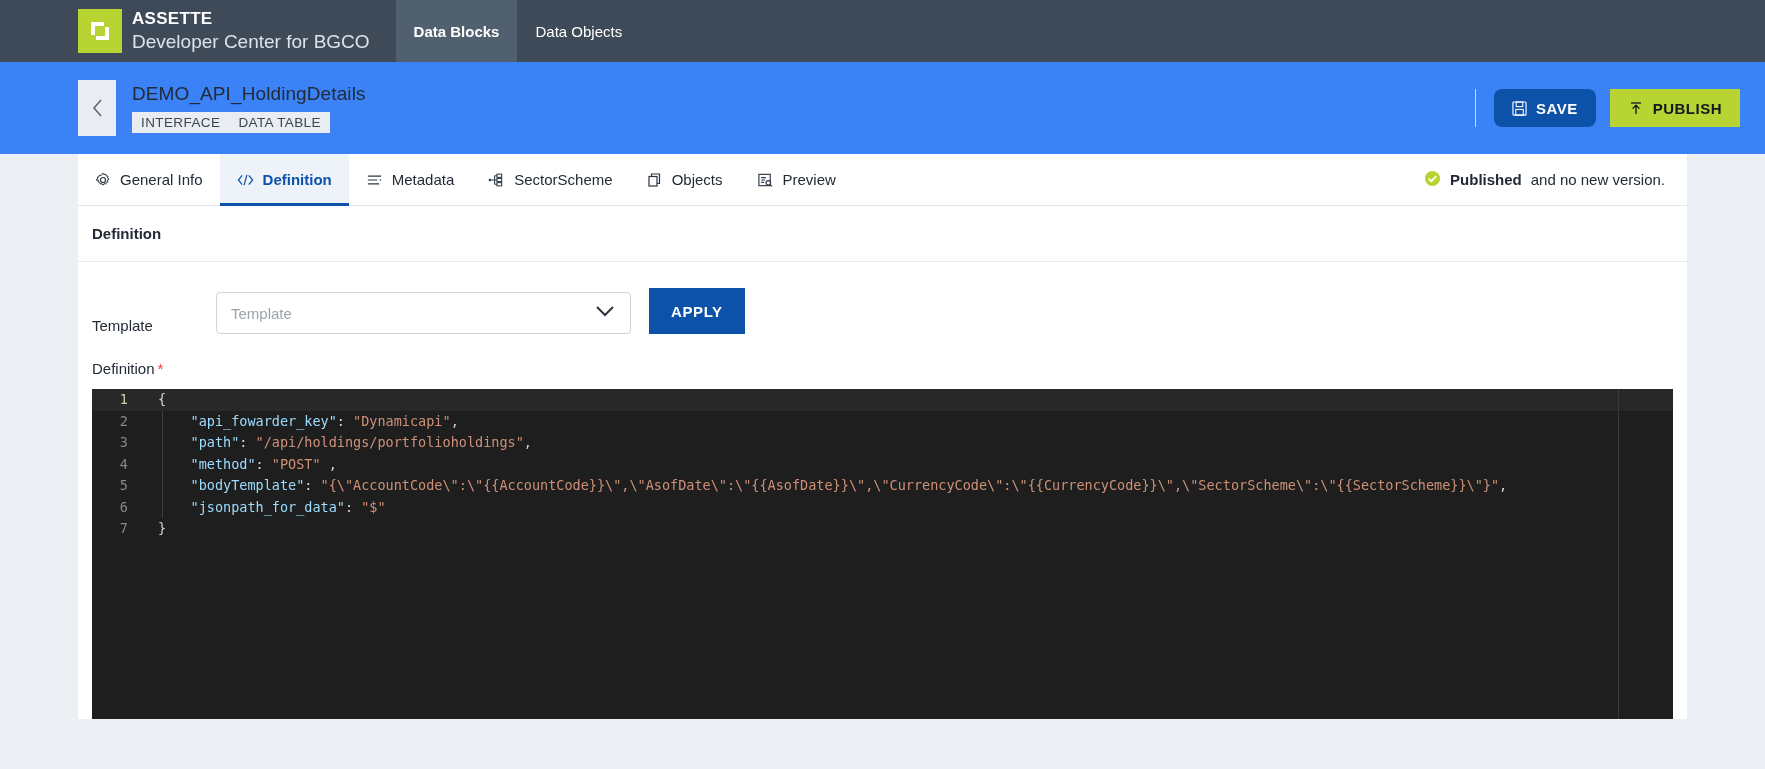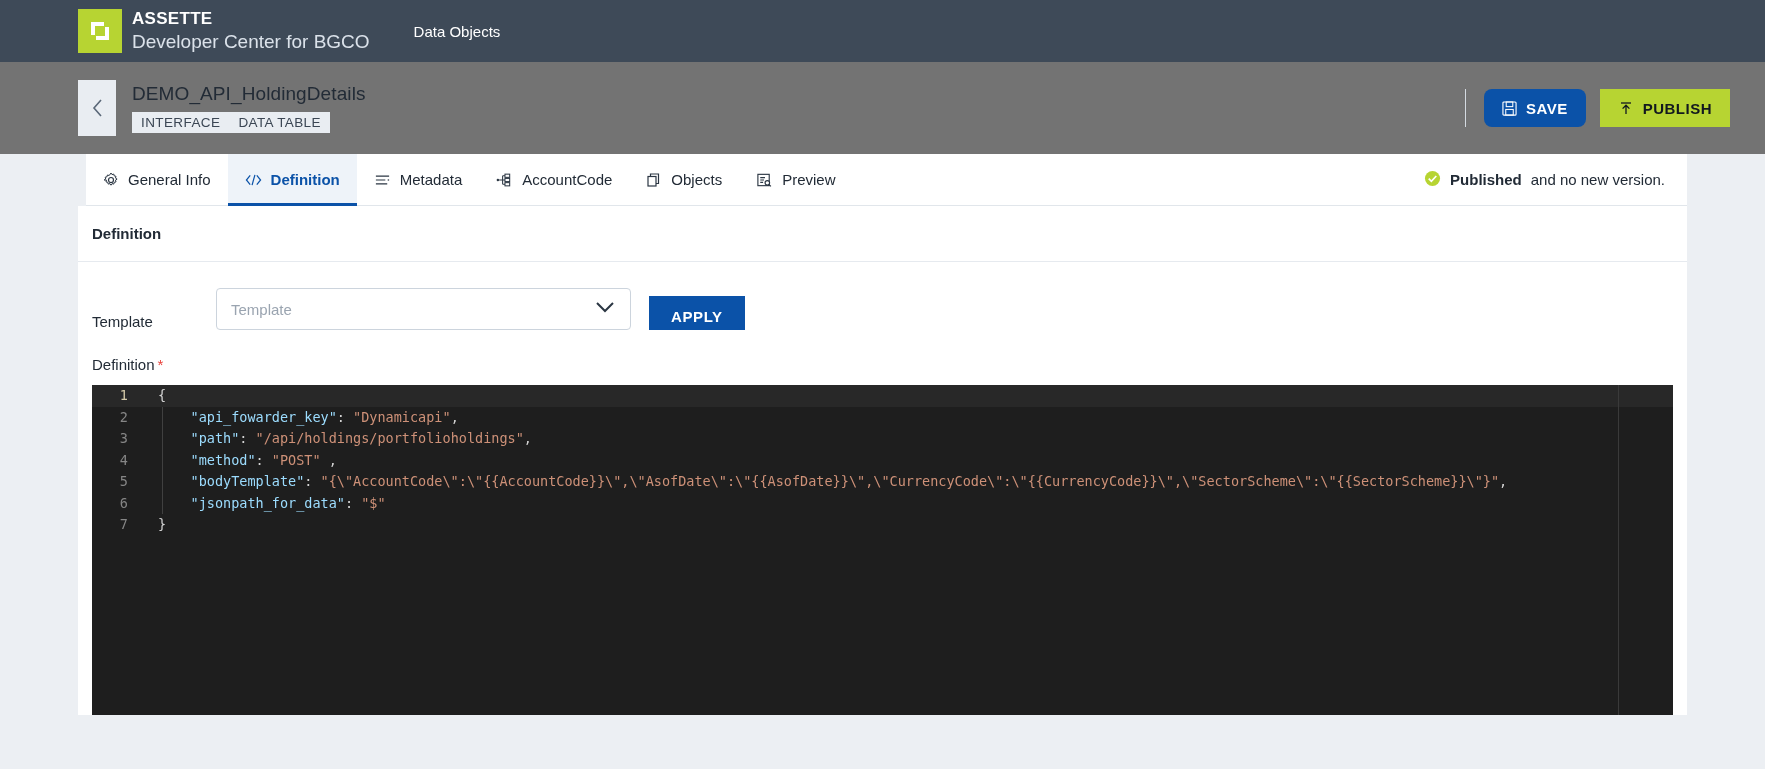--- a/index.html
+++ b/index.html
@@ -53,26 +53,26 @@
     cursor: pointer;
     white-space: nowrap;
   }
   .navtab.active {
     background: #51606e;
     font-weight: bold;
   }
 
   
   .page-header {
-    background: #737373;
+    background: #3b82f6;
     height: 92px;
     display: flex;
     align-items: center;
     padding-left: 78px;
-    padding-right: 35px;
+    padding-right: 25px;
     position: relative;
   }
   .back-btn {
     width: 38px; height: 56px;
     background: #e9edf2;
     display: flex; align-items: center; justify-content: center;
     cursor: pointer;
     flex: none;
   }
   .back-btn svg { display: block; }
@@ -106,21 +106,20 @@
     cursor: pointer;
     font-family: "Liberation Sans", sans-serif;
   }
   .btn-save { background: #0b52a8; color: #ffffff; border-radius: 8px; }
   .btn-publish { background: #b7d432; color: #12181f; }
 
   
   .tabstrip-wrap {
     padding: 0 78px;
     background: #eceff3;
-    margin-left: 8px;
   }
   .tabstrip {
     background: #ffffff;
     height: 52px;
     display: flex;
     align-items: stretch;
     border-bottom: 1px solid #e1e6eb;
   }
   .tab {
     display: flex; align-items: center; gap: 9px;
@@ -181,21 +180,21 @@
     border: 1px solid #ccd4dd;
     border-radius: 4px;
     background: #ffffff;
     display: flex; align-items: center;
     padding: 0 14px;
     cursor: pointer;
   }
   .select .ph { color: #9aa4b0; font-size: 15px; }
   .select .cv { margin-left: auto; }
   .btn-apply {
-    height: 34px;
+    height: 46px;
     background: #0b52a8;
     color: #ffffff;
     font-size: 15px;
     font-weight: bold;
     letter-spacing: 0.6px;
     border: none;
     padding: 12px 22px;
     cursor: pointer;
     font-family: "Liberation Sans", sans-serif;
   }
@@ -264,20 +263,21 @@
         <path d="M13 13 h13 v4 h-9 v9 h-4 z" fill="#ffffff"></path>
         <path d="M31 31 h-13 v-4 h9 v-9 h4 z" fill="#ffffff"></path>
       </svg>
     </div>
     <div class="brand-text">
       <div class="brand-title">ASSETTE</div>
       <div class="brand-sub">Developer Center for BGCO</div>
     </div>
   </div>
   <div class="navtabs">
+    <div class="navtab active">Data Blocks</div>
     <div class="navtab">Data Objects</div>
   </div>
 </div>
 
 <div class="page-header">
   <div class="back-btn">
     <svg width="13" height="20" viewBox="0 0 13 20">
       <path d="M10 2 L3 10 L10 18" stroke="#5a6878" stroke-width="1.6" fill="none"></path>
     </svg>
   </div>
@@ -345,21 +345,21 @@
     <div class="tab">
       <span class="ic">
         <svg width="17" height="16" viewBox="0 0 18 16">
           <circle cx="2" cy="8" r="1.3" fill="#2b3643"></circle>
           <path d="M3.3 8 H7 M7 3.5 V12.5 M7 3.5 H9.5 M7 8 H9.5 M7 12.5 H9.5" stroke="#2b3643" stroke-width="1.1" fill="none"></path>
           <rect x="9.5" y="1.8" width="5" height="3.4" stroke="#2b3643" stroke-width="1.1" fill="none"></rect>
           <rect x="9.5" y="6.3" width="5" height="3.4" stroke="#2b3643" stroke-width="1.1" fill="none"></rect>
           <rect x="9.5" y="10.8" width="5" height="3.4" stroke="#2b3643" stroke-width="1.1" fill="none"></rect>
         </svg>
       </span>
-      <span>AccountCode</span>
+      <span>SectorScheme</span>
     </div>
 
     <div class="tab">
       <span class="ic">
         <svg width="16" height="16" viewBox="0 0 16 16">
           <rect x="2" y="4.5" width="8" height="9.5" stroke="#2b3643" stroke-width="1.2" fill="none"></rect>
           <path d="M4.5 4.5 V2 H12.5 V11.5 H10" stroke="#2b3643" stroke-width="1.2" fill="none"></path>
         </svg>
       </span>
       <span>Objects</span>

